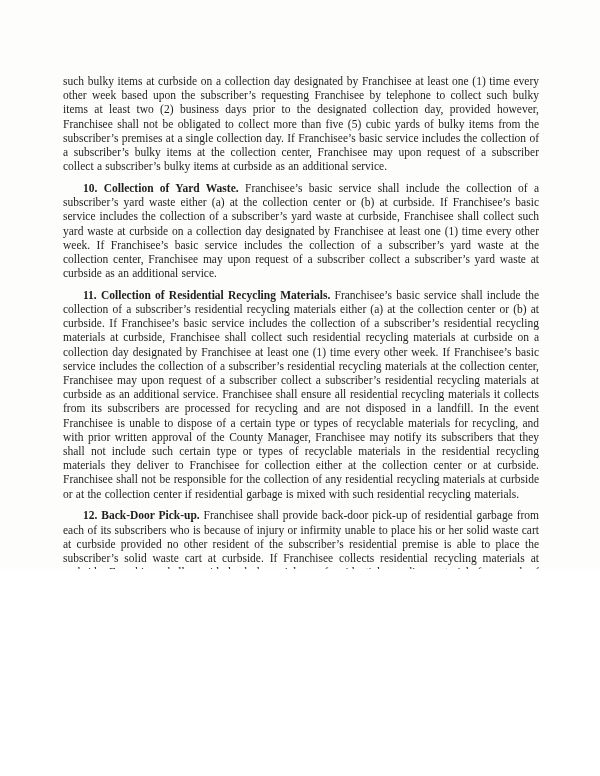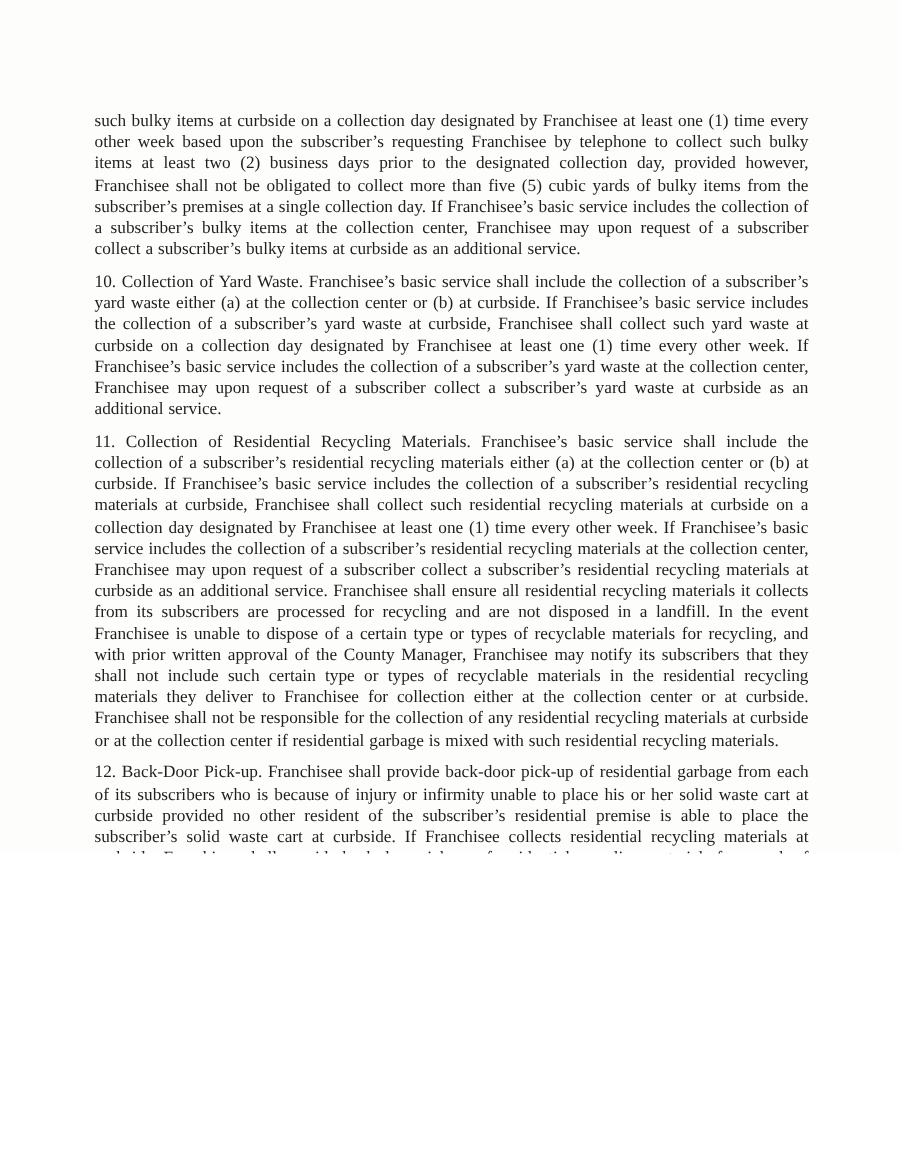--- a/index.html
+++ b/index.html
@@ -23,21 +23,22 @@
     width: 476px;
   }
   .para {
     font-size: 11.5px;
     line-height: 14.2px;
     text-align: justify;
     margin-bottom: 7.5px;
     word-spacing: 0.4px;
   }
   .para .heading {
-    font-weight: normal;
+    font-weight: bold;
+    margin-left: 20px;
   }
   .page-number {
     position: absolute;
     top: 703px;
     left: 0;
     width: 100%;
     text-align: center;
     font-size: 11.5px;
     color: #1e1e1e;
   }

